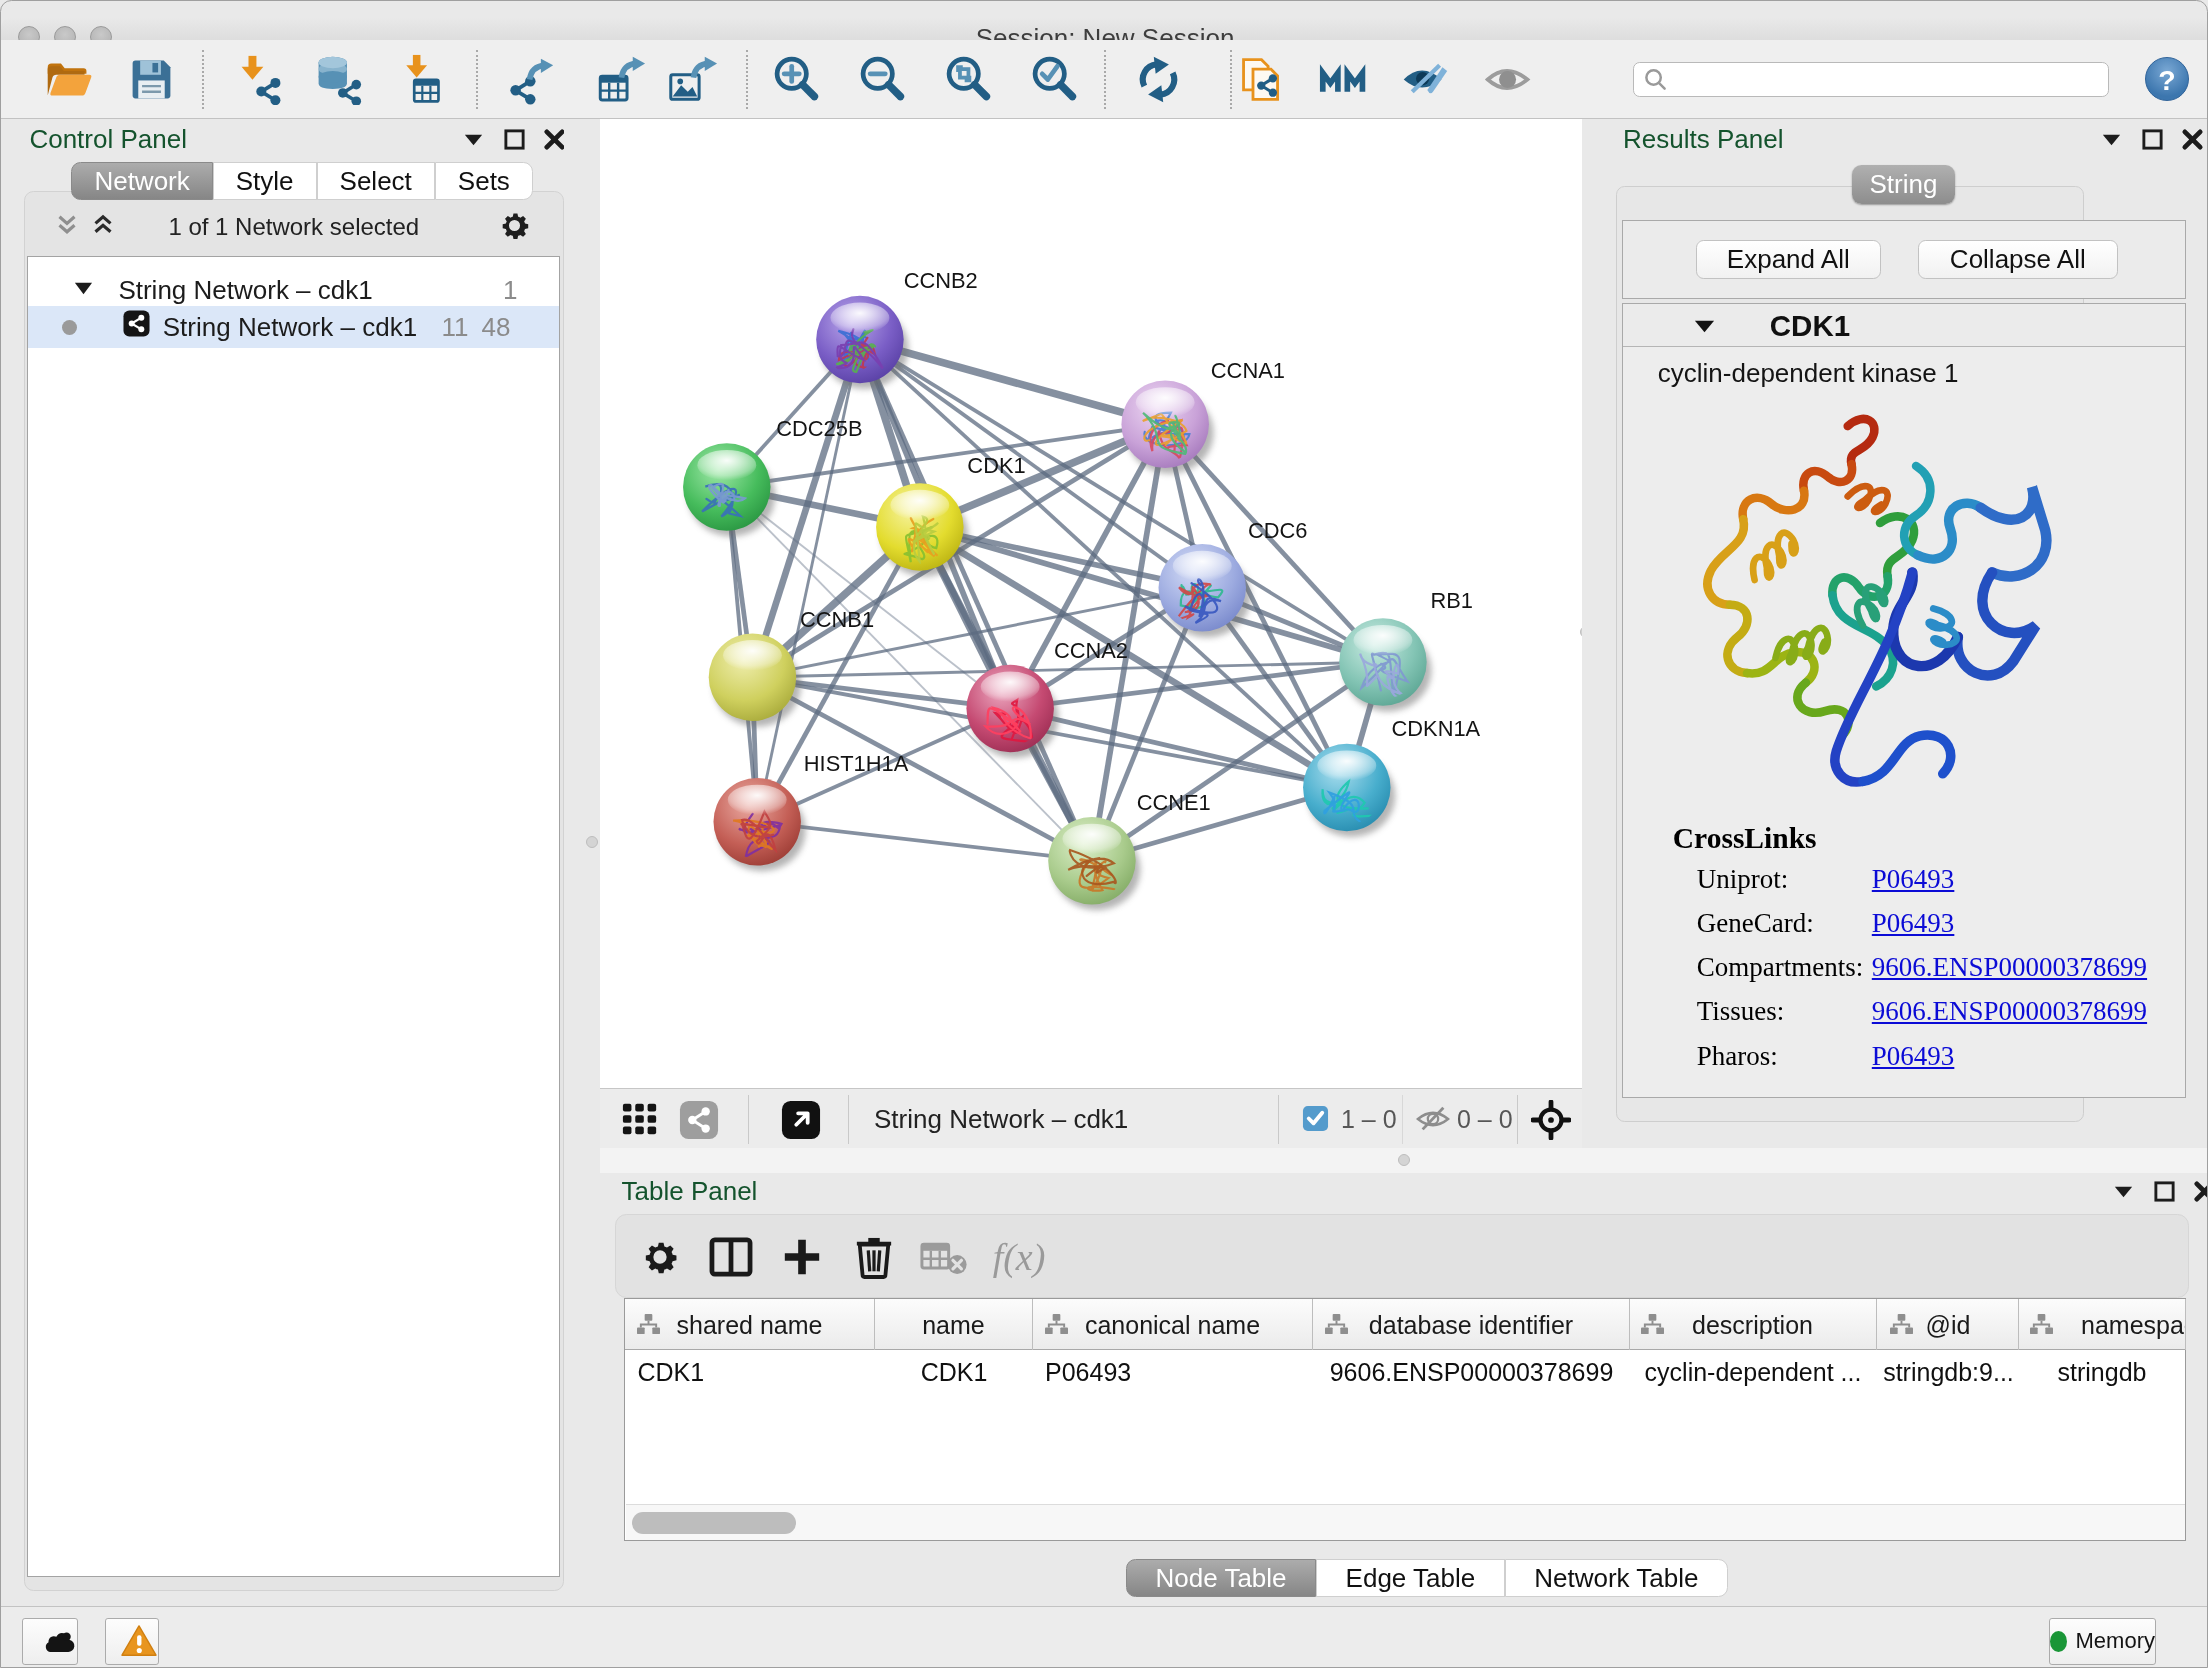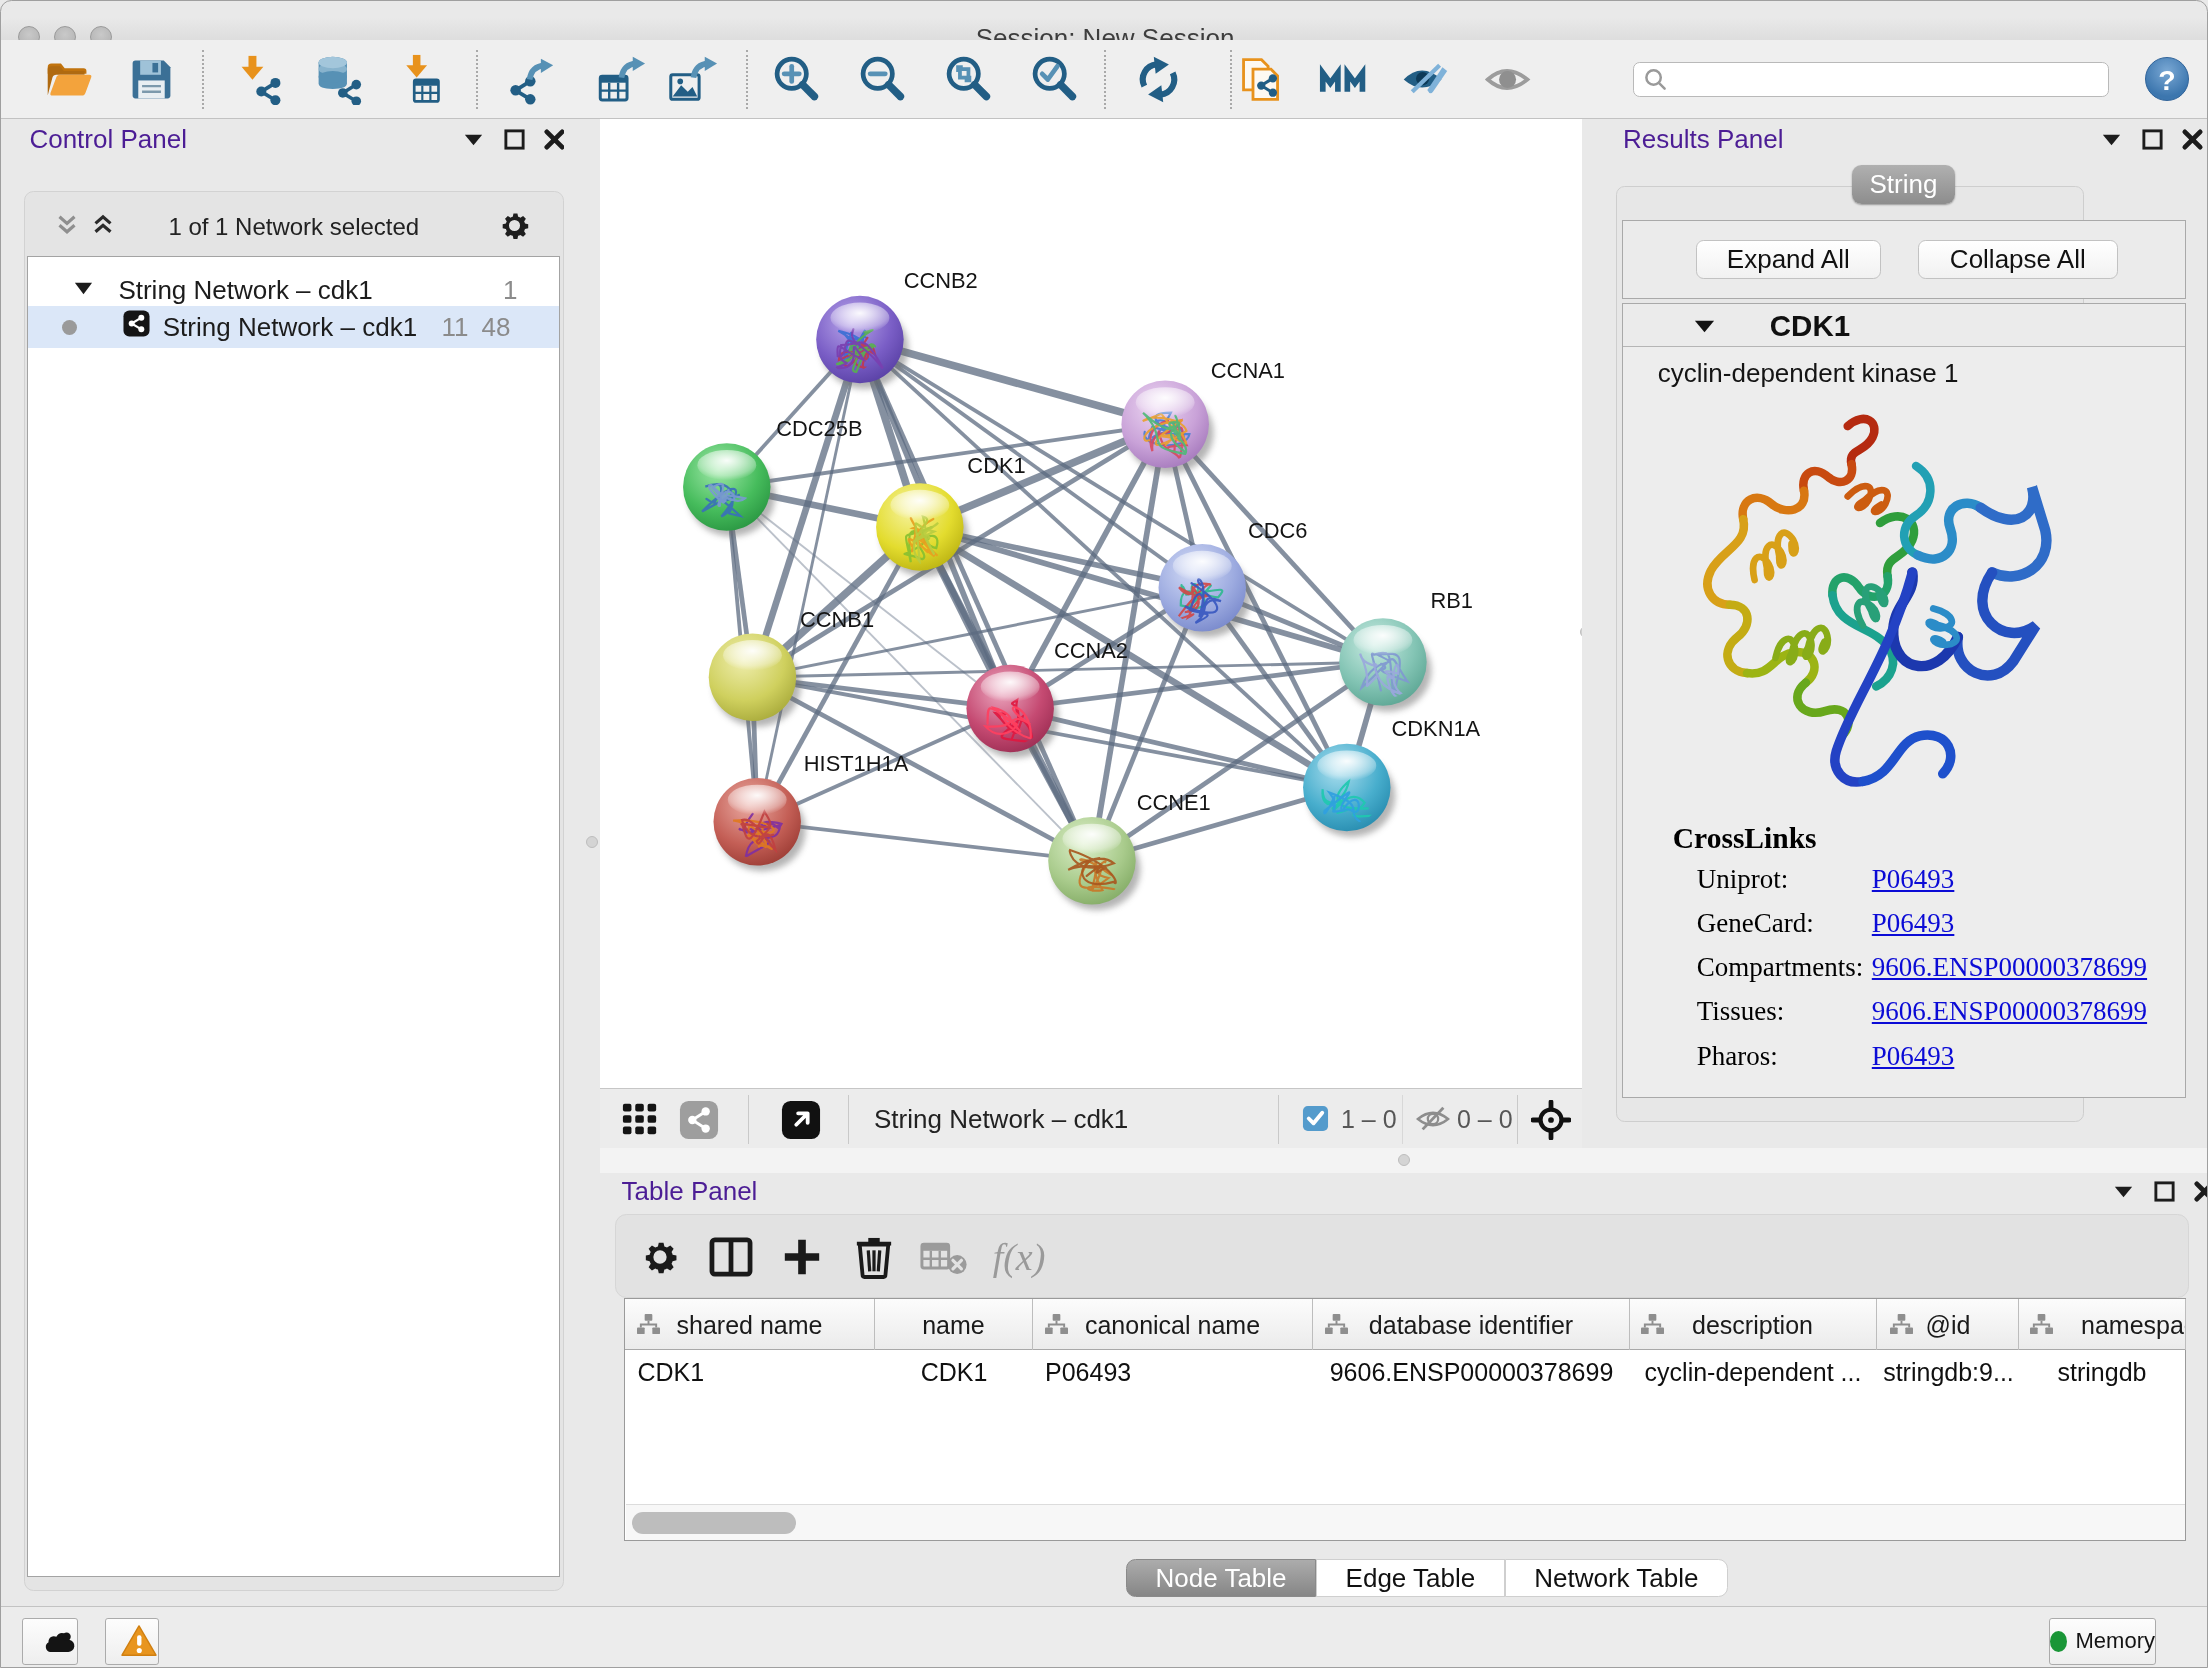--- a/index.html
+++ b/index.html
@@ -16,21 +16,21 @@
   
   #toolbar { left:0; top:39px; width:2208px; height:79px; background:#efefef; border-bottom:1px solid #c2c2c2; }
   .tb-icon { position:absolute; top:14.3px; width:51px; height:51px; display:flex; align-items:center; justify-content:center; }
   .tb-sep { position:absolute; top:9.5px; height:59px; width:0; border-left:2.9px dotted #a9a9a9; }
   #search-box { position:absolute; left:1632px; top:22px; width:476px; height:35px; background:#fff; border:1.9px solid #b9b9b9; border-radius:6.7px; display:flex; align-items:center; }
   #search-box svg { margin-left:8.6px; }
   #search-input { border:none; outline:none; flex:1; height:28.5px; font-size:23px; background:transparent; padding:0 7.6px; }
   #help-btn { position:absolute; left:2144px; top:17px; width:44px; height:44px; border-radius:50%; background:radial-gradient(circle at 50% 32%, #7aa8d4, #3c76ae 70%); color:#fff; font-size:28.5px; font-weight:bold; text-align:center; line-height:44px; border:1px solid #2f639a; }
 
   
-  .panel-title { font-size:26px; color:#4c1d95; }
+  .panel-title { font-size:26px; color:#14532d; }
   .panel-ctrls { position:absolute; display:flex; gap:17px; align-items:center; }
 
   
   #control-panel { left:11.4px; top:118px; width:552px; height:1486px; background:#e9e9e9; overflow:hidden; }
   #cp-title { position:absolute; left:17px; top:4.8px; }
   #cp-container { position:absolute; left:11.4px; top:72px; width:540px; height:1400px; background:#e4e4e4; border:1px solid #d2d2d2; border-radius:9.5px; }
   .tabs-row { position:absolute; display:flex; }
   #cp-tabs { left:59px; top:43px; }
   .tab-btn { height:38px; padding:0 22px; font-size:26px; display:flex; align-items:center; justify-content:center; background:#fff; border:1px solid #cfcfcf; color:#111; }
   .tab-btn:first-child { border-radius:9.5px 0 0 9.5px; }
@@ -318,20 +318,26 @@
             <path d="M4 8 L22 8 L13 19 Z" fill="#1c1c1c"></path>
           </svg></span>
       <span><svg width="23" height="23" viewBox="0 0 24 24">
             <rect x="3" y="3" width="18" height="18" fill="none" stroke="#1c1c1c" stroke-width="3"></rect>
           </svg></span>
       <span><svg width="23" height="23" viewBox="0 0 24 24">
             <path d="M4 4 L20 20 M20 4 L4 20" stroke="#1c1c1c" stroke-width="5" stroke-linecap="round"></path>
           </svg></span>
     </div>
     <div id="cp-container"></div>
+    <div id="cp-tabs" class="tabs-row abs">
+        <div class="tab-btn sel">Network</div>
+        <div class="tab-btn">Style</div>
+        <div class="tab-btn">Select</div>
+        <div class="tab-btn">Sets</div>
+      </div>
     <div id="cp-subheader">
       <span style="margin-left:28.5px"><svg width="30" height="28.5" viewBox="0 0 32 30">
             <path d="M8 6 L16 13 L24 6 M8 15 L16 22 L24 15" fill="none" stroke="#8f8f8f" stroke-width="3.4"></path>
           </svg></span>
       <span style="margin-left:5.7px"><svg width="30" height="28.5" viewBox="0 0 32 30">
             <path d="M8 13 L16 6 L24 13 M8 22 L16 15 L24 22" fill="none" stroke="#2a2a2a" stroke-width="3.4"></path>
           </svg></span>
       <span id="cp-status">1 of 1 Network selected</span>
       <span style="position:absolute; right:32px;"><svg width="35" height="35" viewBox="0 0 24 24">
             <path fill="#1e1e1e" d="M12 8.2a3.8 3.8 0 1 0 0 7.6 3.8 3.8 0 0 0 0-7.6zm9.4 5.7l-2.2.5a7.3 7.3 0 0 1-.6 1.5l1.2 1.9-1.9 1.9-1.9-1.2c-.5.3-1 .5-1.5.6l-.5 2.2h-2.7l-.5-2.2c-.5-.1-1-.3-1.5-.6l-1.9 1.2-1.9-1.9 1.2-1.9a7.3 7.3 0 0 1-.6-1.5l-2.2-.5v-2.7l2.2-.5c.1-.5.3-1 .6-1.5L5.5 7.3 7.4 5.4l1.9 1.2c.5-.3 1-.5 1.5-.6l.5-2.2h2.7l.5 2.2c.5.1 1 .3 1.5.6l1.9-1.2 1.9 1.9-1.2 1.9c.3.5.5 1 .6 1.5l2.2.5z"></path>

